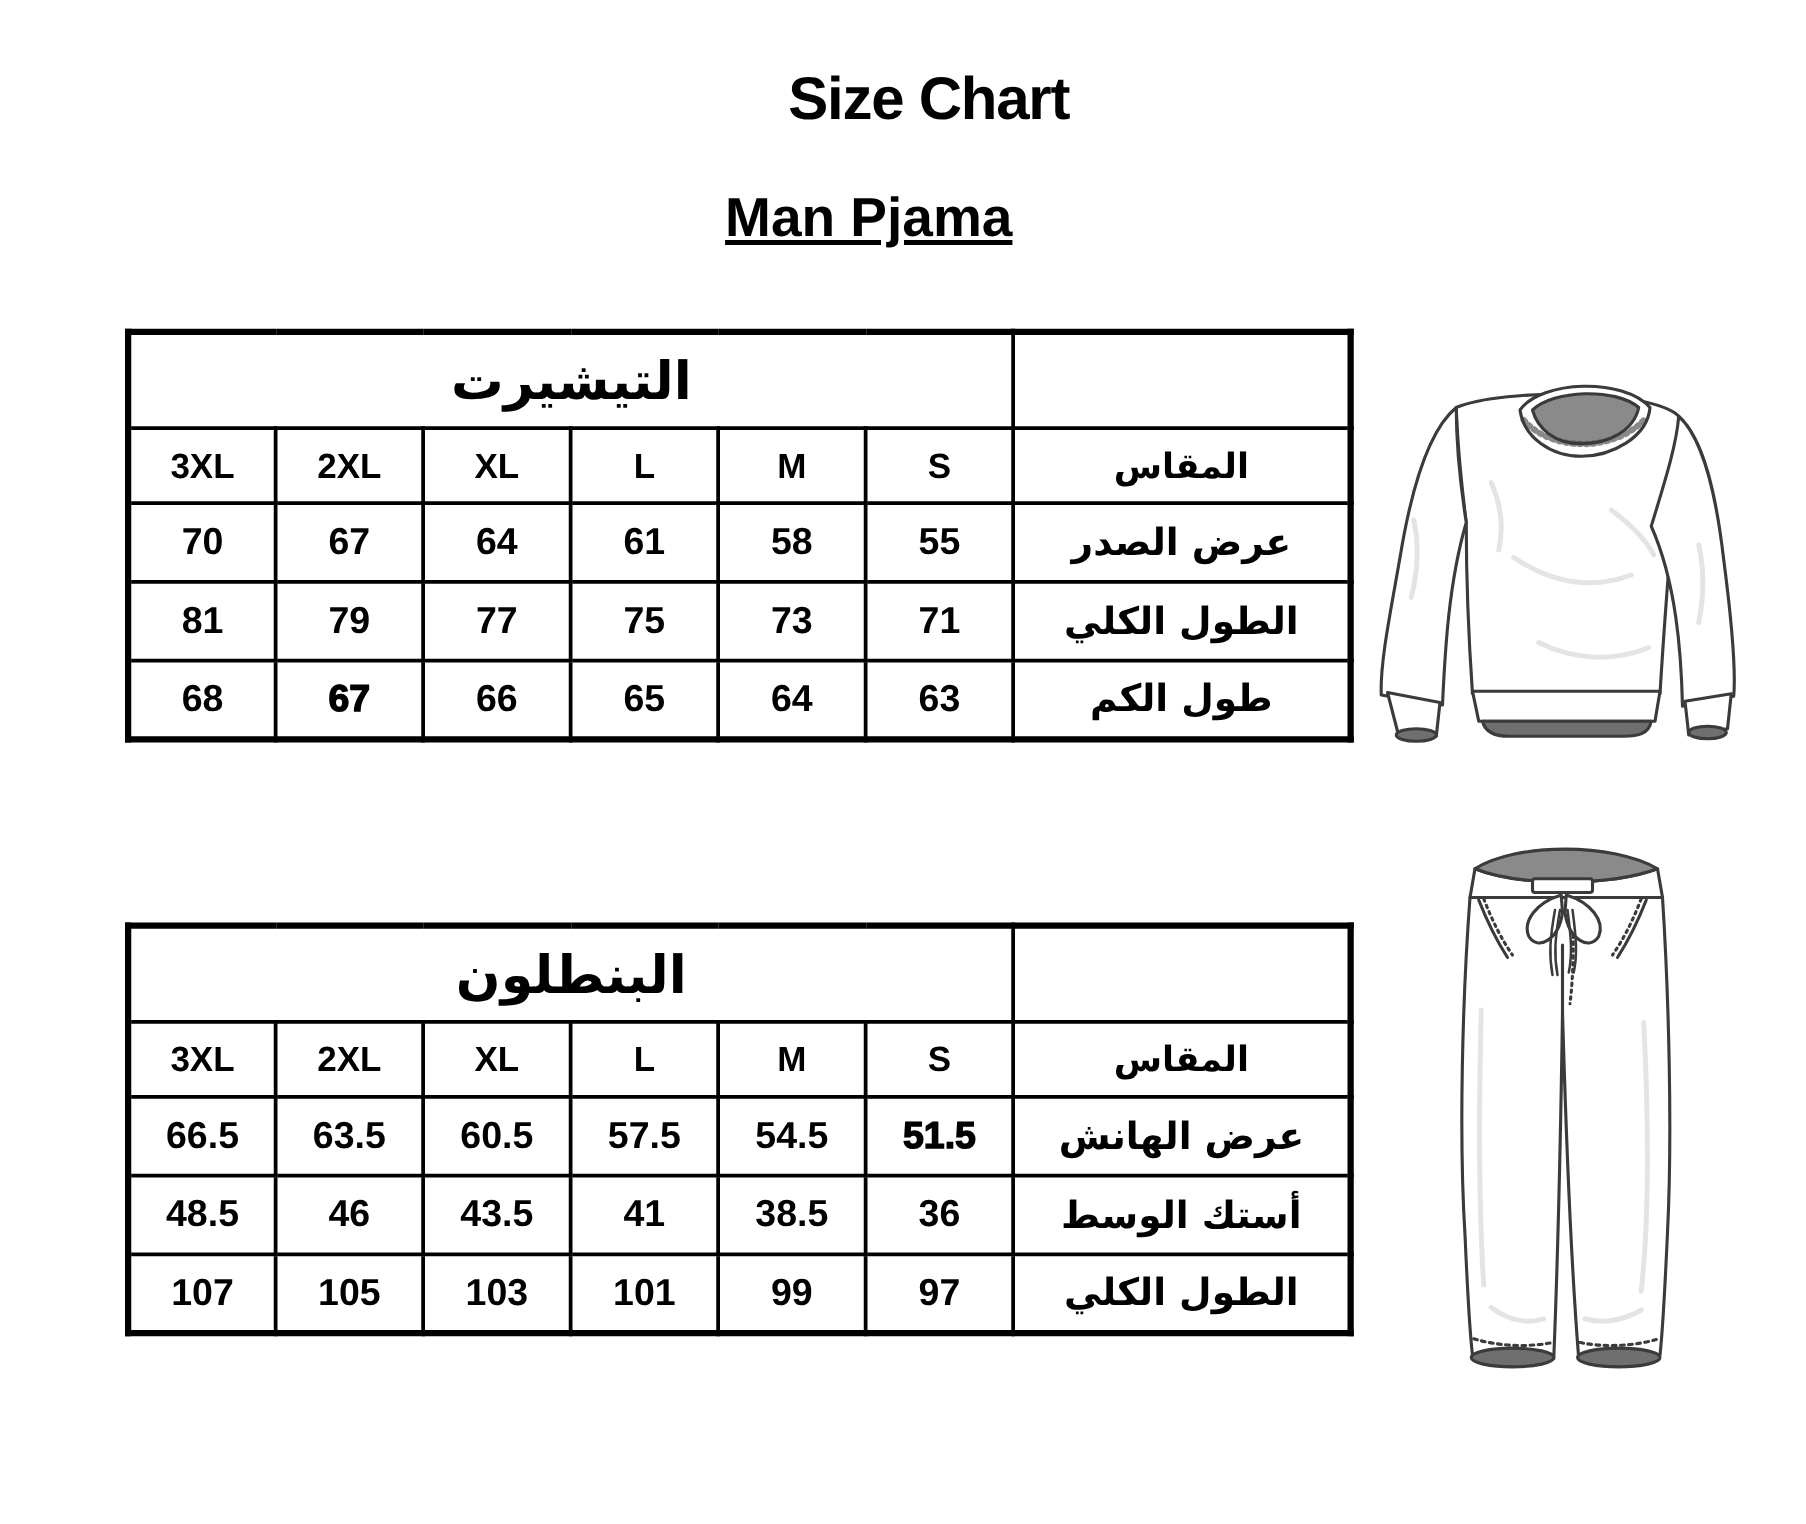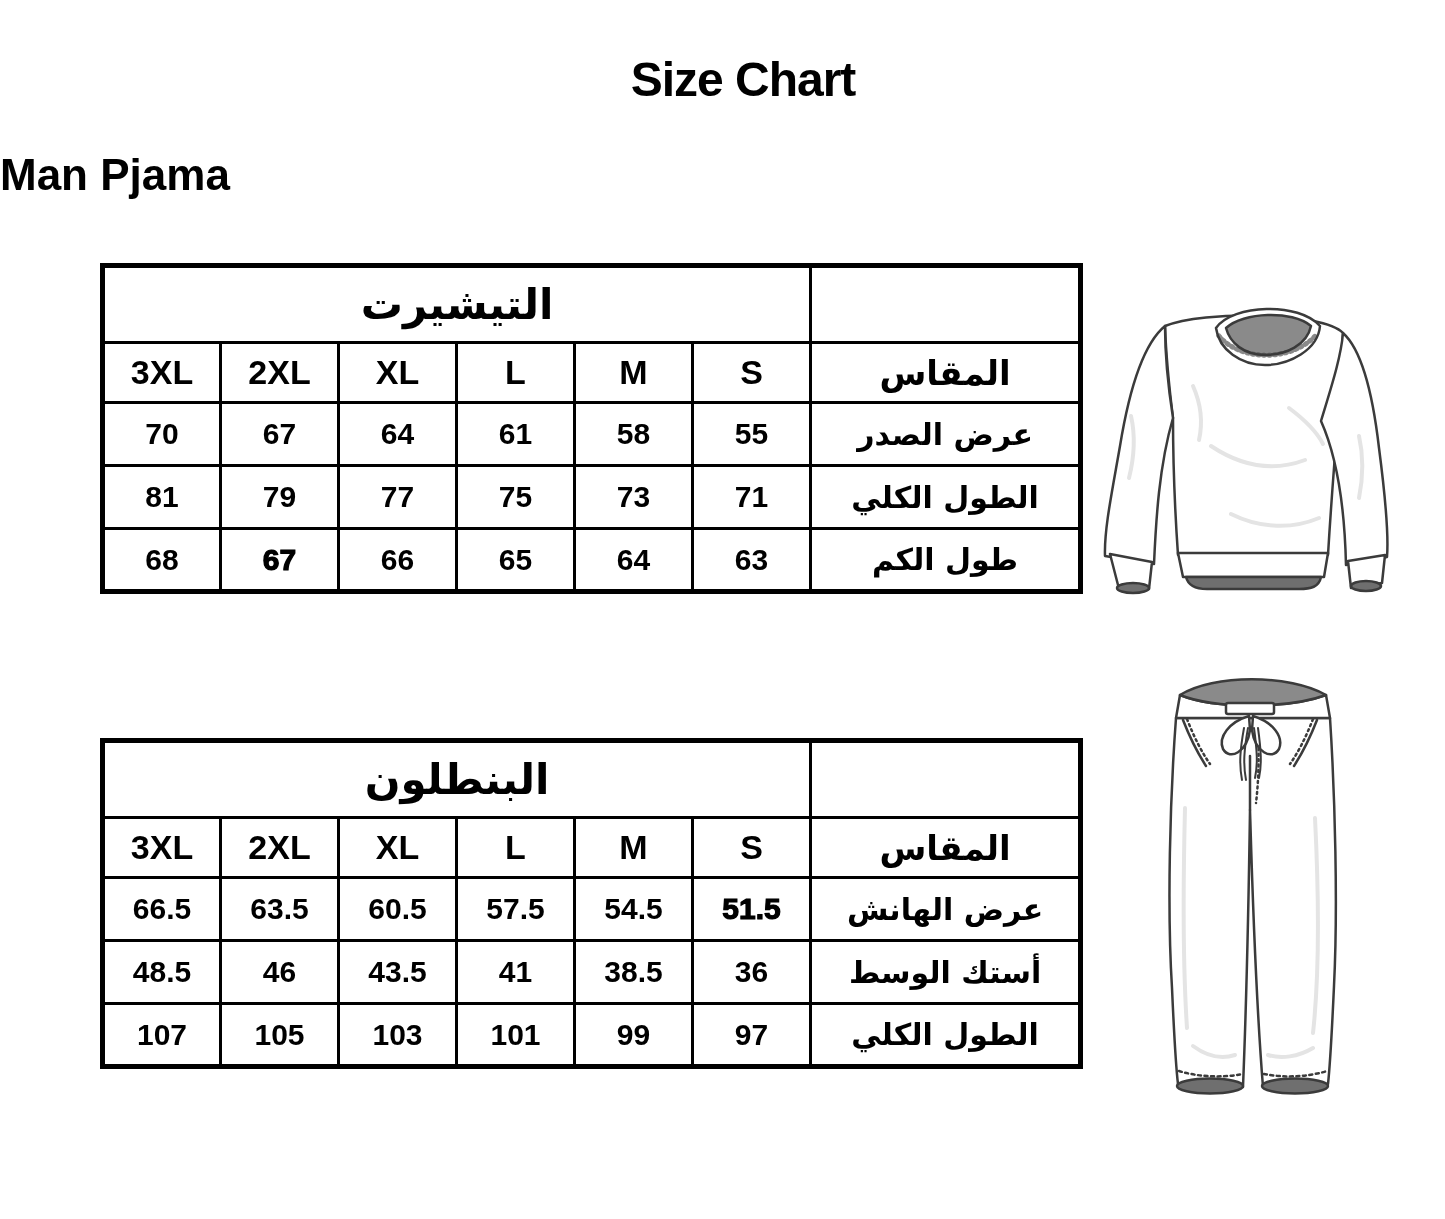--- a/index.html
+++ b/index.html
@@ -8,35 +8,35 @@
     position:relative; width:1445px; height:1219px;
     background:#ffffff; overflow:hidden;
     font-family:"Liberation Sans", sans-serif; color:#000;
   }
   .page-title {
     position:absolute; top:52px; left:0; width:1390px;
     text-align:center; font-size:48px; font-weight:bold; letter-spacing:-1px;margin-left:48px;
   }
   .page-subtitle {
     position:absolute; top:150px; left:0; width:1390px;
-    text-align:left; font-size:44px; font-weight:bold;
+    text-align:center; font-size:44px; font-weight:bold;text-decoration:underline;
   }
   .size-table {
     position:absolute; left:100px;
     border-collapse:collapse; table-layout:fixed; width:978px; background:#fff;
   }
   .size-table.t1 { top:263px;border-radius:29px; }
   .size-table.t2 { top:717px;margin-top:21px; }
   .size-table { border:5px solid #000; }
   .size-table td {
     border:3px solid #000; text-align:center; vertical-align:middle;
     font-weight:bold; padding:0; overflow:hidden;
   }
   .title-row td { height:77px; font-size:42px; }
-  .size-row td  { height:60px; font-size:34px; }
+  .size-row td  { height:60px; font-size:28px; }
   .data-row td  { height:63px; font-size:30px; }
   .ar { font-family:"DejaVu Sans", sans-serif; direction:rtl; }
   .measure-head { font-size:38px; }
   .row-label { font-size:30px; }
   .xbold { -webkit-text-stroke:1.1px #000; text-shadow:0 0 0.8px #000; }
   .art { position:absolute; }
   .art-sweatshirt { left:1093px; top:296px; }
   .art-pants { left:1163px; top:668px; }
 </style>
 </head>

